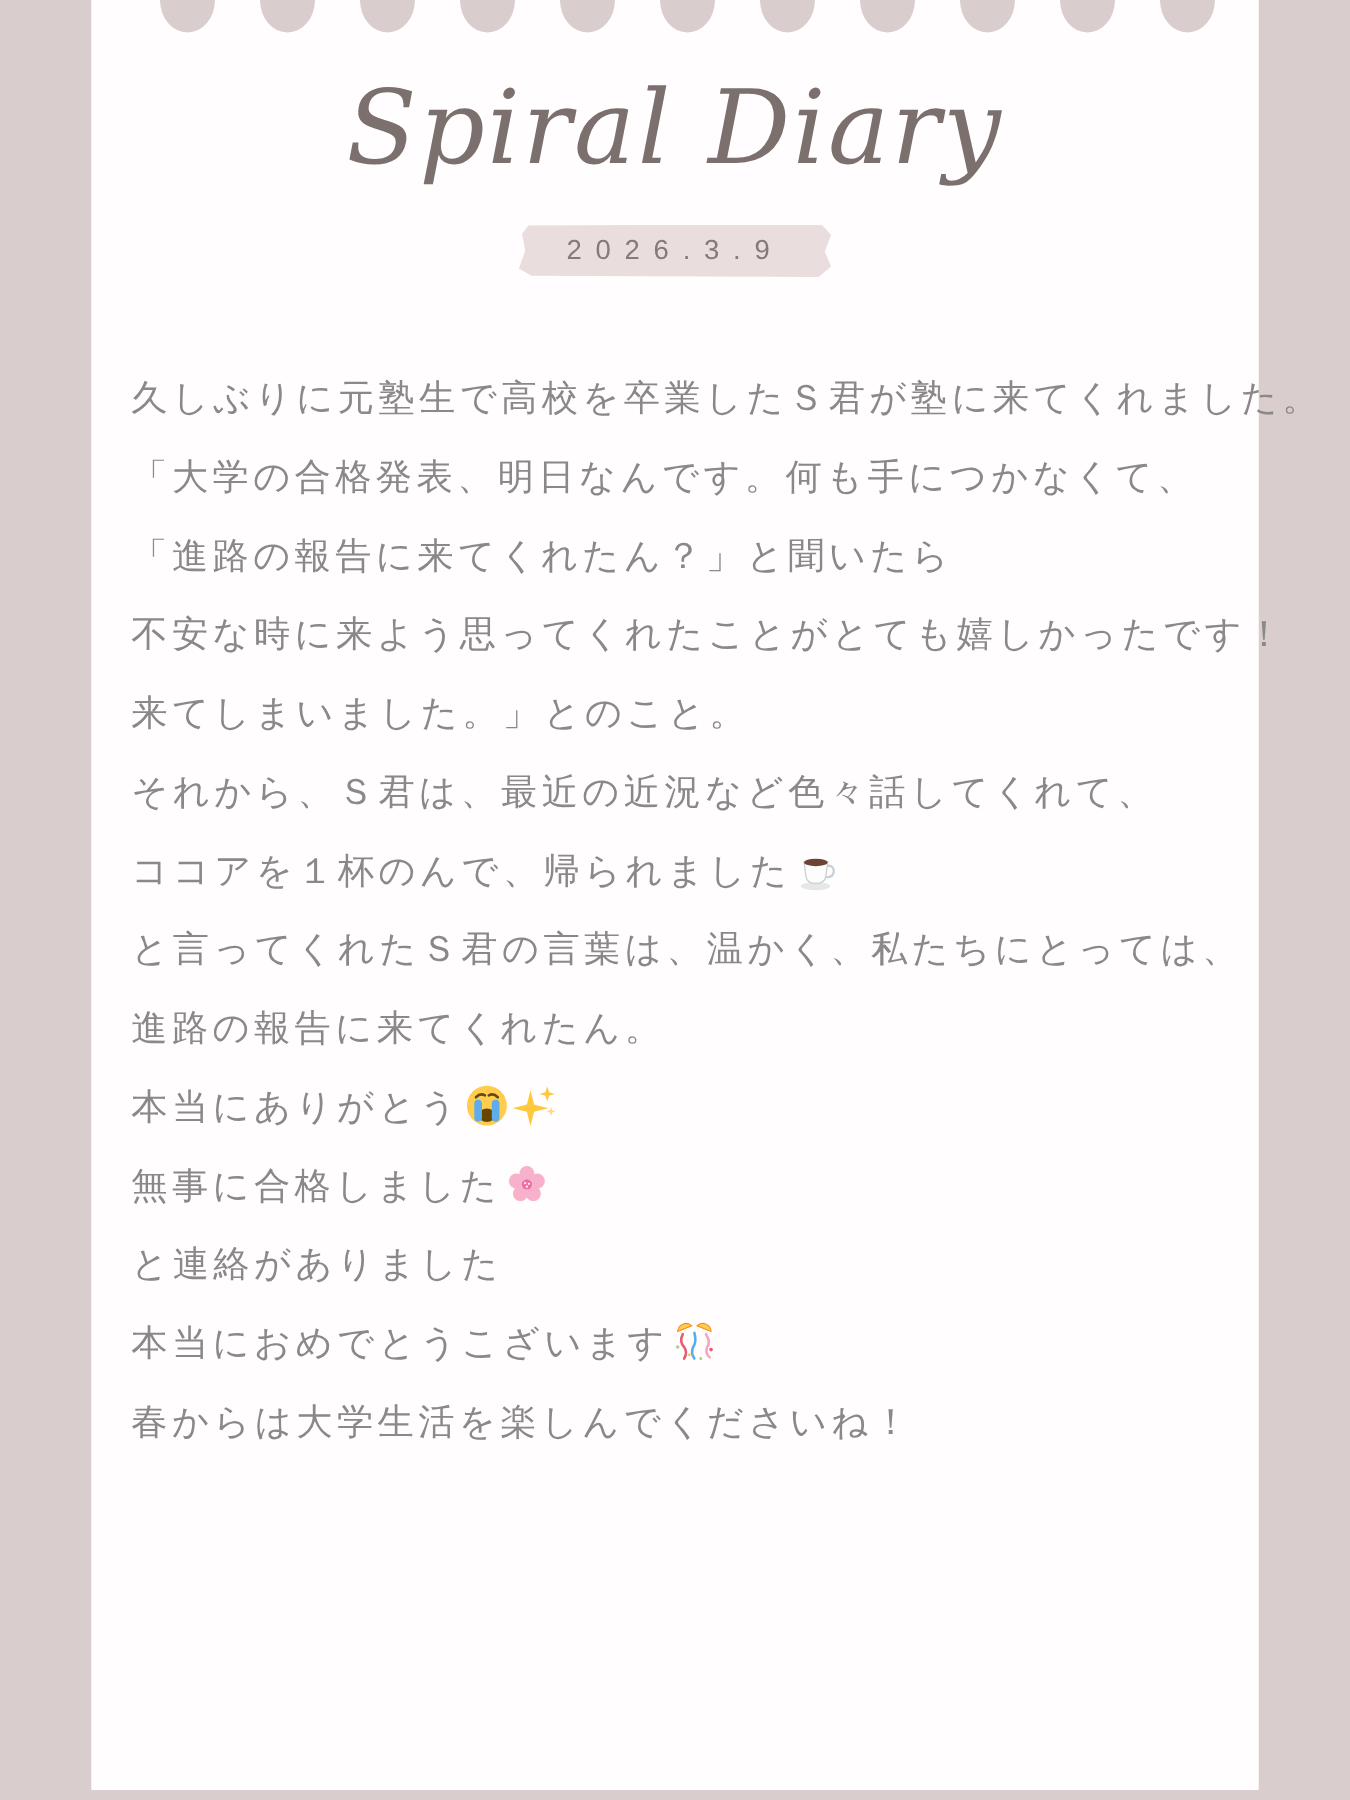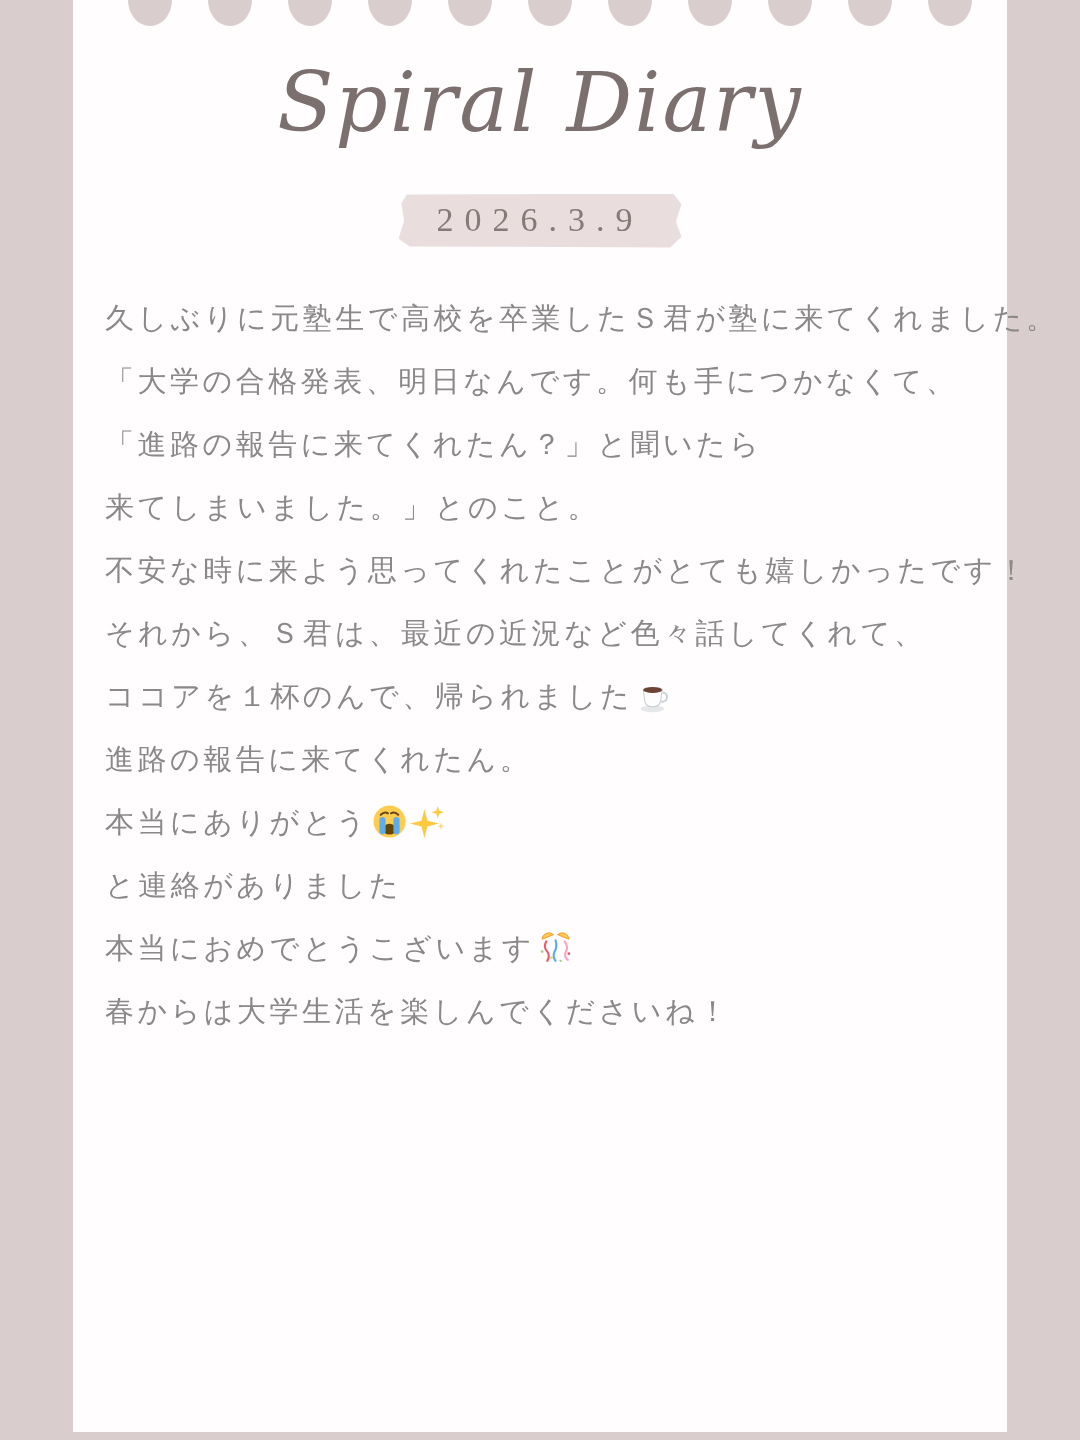--- a/index.html
+++ b/index.html
@@ -32,25 +32,25 @@
     margin-top: 52px;
     font-family: "DejaVu Serif", "Liberation Serif", serif;
     font-style: italic;
     font-size: 82px;
     line-height: 1.25;
     color: var(--title-color, #7b706e);
     letter-spacing: 2px;
   }
   .date-badge {
     display: inline-block;
-    margin-top: 20px;
+    margin-top: 6px;
     background: var(--highlight-color, #e9dddd);
     padding: 7px 38px 9px;
-    font-family: Liberation Serif, serif;
-    font-size: 34px;
+    font-family: Liberation Sans, sans-serif;
+    font-size: 22px;
     letter-spacing: 11px;
     color: var(--date-color, #857a78);
     clip-path: polygon(1% 18%, 3% 2%, 97% 0%, 100% 20%, 98% 52%, 100% 80%, 96% 100%, 4% 98%, 0% 84%, 2% 50%);
   }
   
   .diary {
     position: absolute;
     top: 287px; left: 32px; right: 16px;
   }
   .diary p {
@@ -93,40 +93,52 @@
   <div class="header">
     <div class="title">Spiral Diary</div>
     <br>
     <span class="date-badge">2026.3.9</span>
   </div>
 
   <div class="diary">
       <p>久しぶりに元塾生で高校を卒業したＳ君が塾に来てくれました。</p>
       <p>「大学の合格発表、明日なんです。何も手につかなくて、</p>
       <p>「進路の報告に来てくれたん？」と聞いたら</p>
+      <p>不安な時に来よう思ってくれたことがとても嬉しかったです！</p>
       <p>来てしまいました。」とのこと。</p>
-      <p>不安な時に来よう思ってくれたことがとても嬉しかったです！</p>
       <p>それから、Ｓ君は、最近の近況など色々話してくれて、</p>
       <p>ココアを１杯のんで、帰られました<span class="emoji"><svg viewBox="0 0 36 36">
             <ellipse cx="17" cy="31" rx="11.5" ry="3.2" fill="#e6e7e8"></ellipse>
             <path d="M8,12 h18.5 l-1.5,11 q-0.8,6 -7.8,6 q-7,0 -7.8,-6 z" fill="#fdfdfd" stroke="#c9d0d6" stroke-width="1"></path>
             <ellipse cx="17.2" cy="12.6" rx="9.2" ry="2.9" fill="#6b4433"></ellipse>
             <path d="M26.5,15 q5.5,0.5 4.5,5.5 q-0.8,4 -5.8,3.5" fill="none" stroke="#c9d0d6" stroke-width="1.8"></path>
           </svg></span></p>
+      <p>と言ってくれたＳ君の言葉は、温かく、私たちにとっては、</p>
       <p>進路の報告に来てくれたん。</p>
       <p>本当にありがとう<span class="emoji"><svg viewBox="0 0 36 36">
             <circle cx="18" cy="18" r="15.5" fill="#ffcc4d"></circle>
             <ellipse cx="18" cy="25.5" rx="6.5" ry="5.2" fill="#664500"></ellipse>
             <rect x="8.2" y="13.5" width="6" height="17" rx="3" fill="#5dadec"></rect>
             <rect x="21.8" y="13.5" width="6" height="17" rx="3" fill="#5dadec"></rect>
             <path d="M9.5,11.5 q3.5,-3.5 7,-1.5 M19.5,10 q3.5,-2 7,1.5" fill="none" stroke="#65471b" stroke-width="2" stroke-linecap="round"></path>
           </svg></span><span class="emoji"><svg viewBox="0 0 36 36">
             <path d="M14,6 L16.8,17.2 L28,20 L16.8,22.8 L14,34 L11.2,22.8 L0,20 L11.2,17.2 Z" fill="#ffc83d"></path>
             <path d="M27,3 L28.4,7.6 L33,9 L28.4,10.4 L27,15 L25.6,10.4 L21,9 L25.6,7.6 Z" fill="#ffc83d"></path>
             <path d="M30,19 L30.9,21.6 L33.5,22.5 L30.9,23.4 L30,26 L29.1,23.4 L26.5,22.5 L29.1,21.6 Z" fill="#ffd983"></path>
+          </svg></span></p>
+      <p>無事に合格しました<span class="emoji"><svg viewBox="0 0 36 36">
+            <circle cx="18" cy="9.5" r="5.8" fill="#f7b1ca"></circle>
+            <circle cx="26.2" cy="15.4" r="5.8" fill="#f7b1ca"></circle>
+            <circle cx="23" cy="25.2" r="5.8" fill="#f7b1ca"></circle>
+            <circle cx="13" cy="25.2" r="5.8" fill="#f7b1ca"></circle>
+            <circle cx="9.8" cy="15.4" r="5.8" fill="#f7b1ca"></circle>
+            <circle cx="18" cy="18" r="4" fill="#ec6fa5"></circle>
+            <circle cx="16.6" cy="17" r="0.9" fill="#fff3f8"></circle>
+            <circle cx="19.6" cy="17.6" r="0.9" fill="#fff3f8"></circle>
+            <circle cx="18" cy="19.8" r="0.9" fill="#fff3f8"></circle>
           </svg></span></p>
       <p>と連絡がありました</p>
       <p>本当におめでとうこざいます<span class="emoji"><svg viewBox="0 0 36 36">
             <path d="M5,10 a6.5,6.5 0 0 1 11,-4.5 z" fill="#fdcb58" stroke="#f4900c" stroke-width="0.8"></path>
             <path d="M31,10 a6.5,6.5 0 0 0 -11,-4.5 z" fill="#fdcb58" stroke="#f4900c" stroke-width="0.8"></path>
             <path d="M9,12 q-3,6 1,10 q3,4 0,9" fill="none" stroke="#ea596e" stroke-width="2" stroke-linecap="round"></path>
             <path d="M18,11 q2,7 -1,11 q-2,5 1,9" fill="none" stroke="#55acee" stroke-width="2" stroke-linecap="round"></path>
             <path d="M27,12 q4,6 1,10 q-2,5 2,8" fill="none" stroke="#f8a5c2" stroke-width="2" stroke-linecap="round"></path>
             <circle cx="5" cy="22" r="1.4" fill="#a6d388"></circle>
             <circle cx="31" cy="24" r="1.4" fill="#ea596e"></circle>

